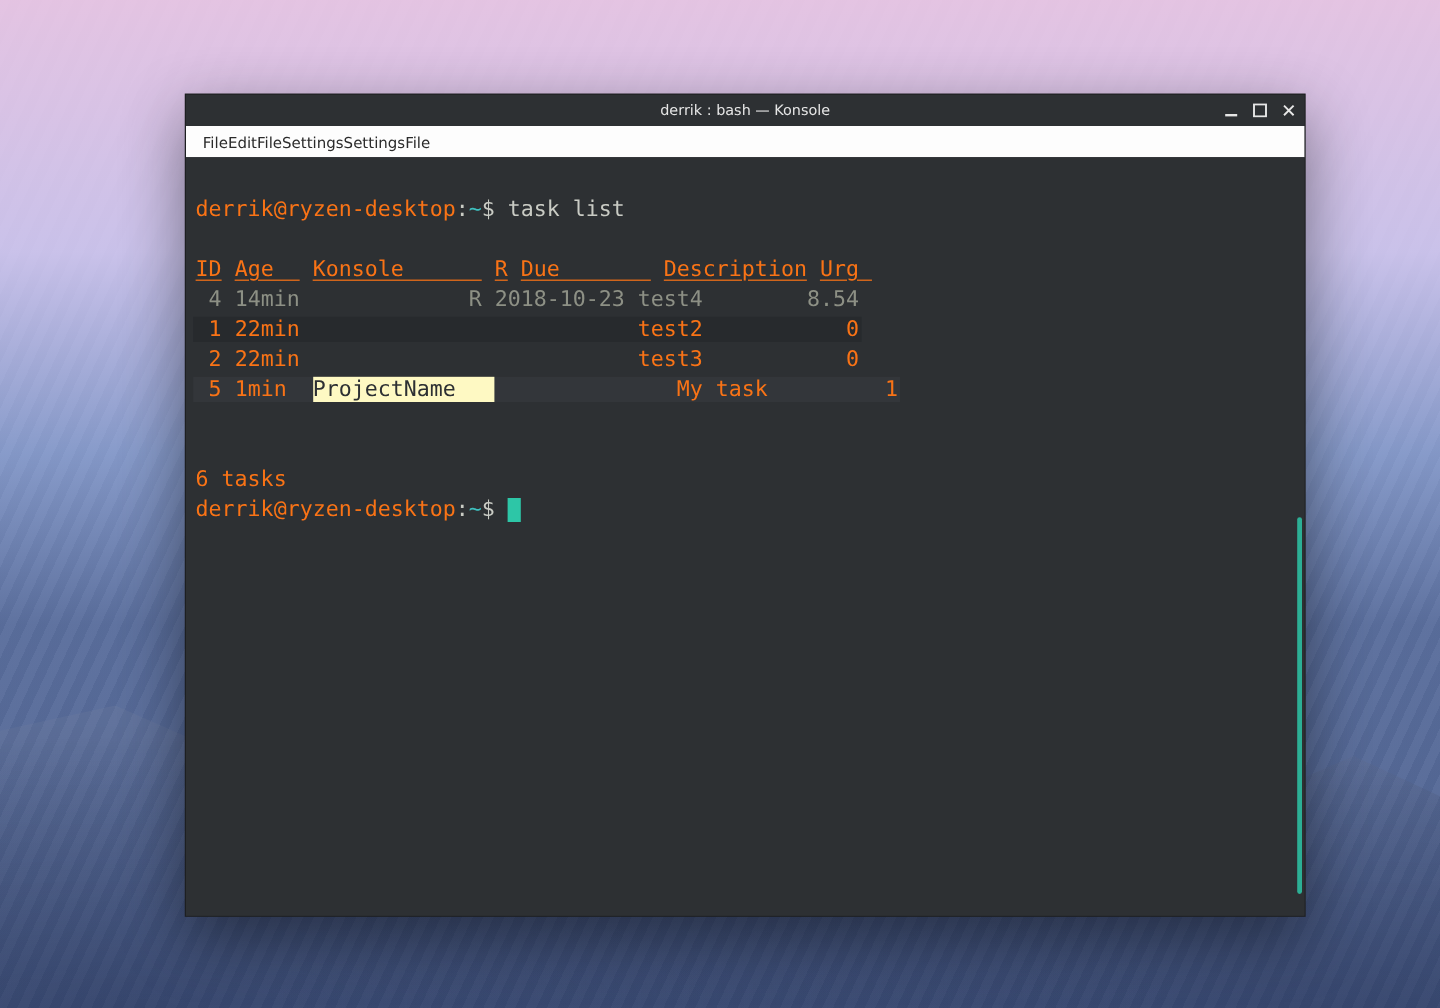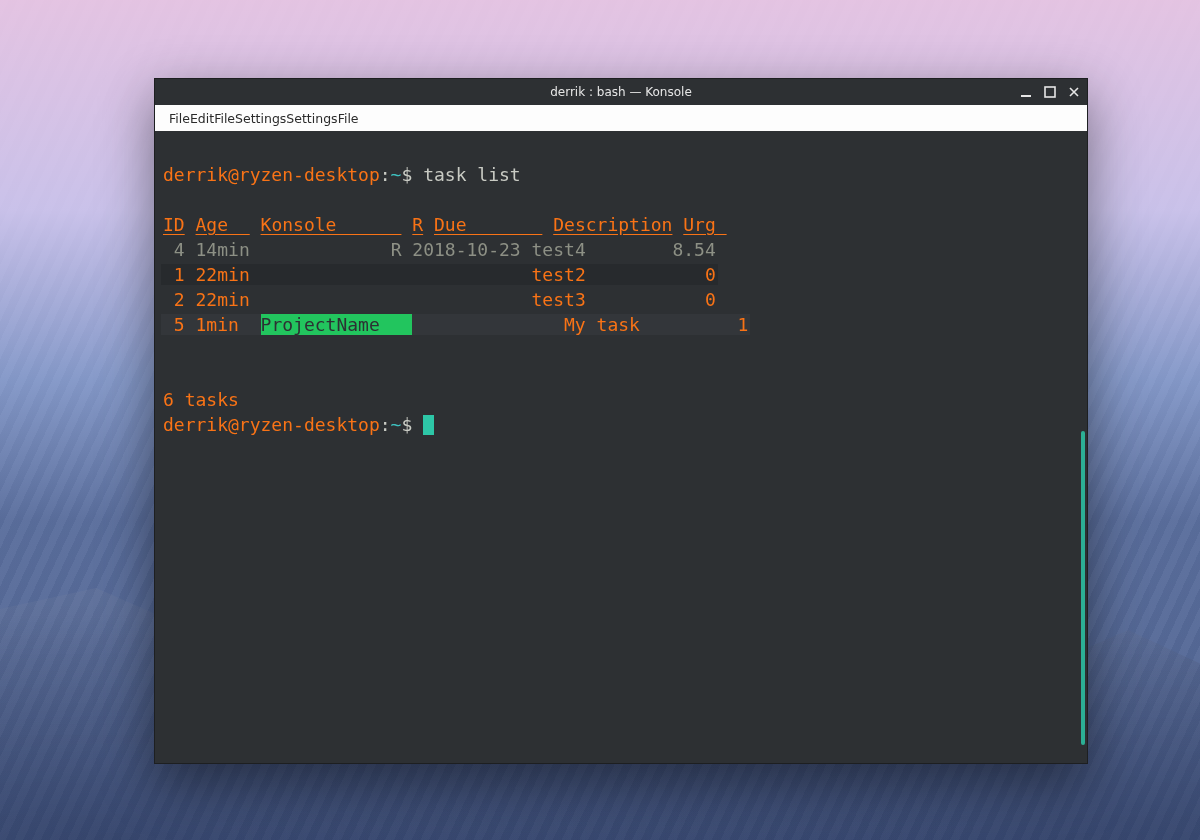--- a/index.html
+++ b/index.html
@@ -73,21 +73,21 @@
     line-height:25px;
     padding: 6px 0 6px 6px;
     white-space: pre;
     position:relative;
   }
   .terminal .line { padding:0 2px; }
   .teal   { color:#f97316; }
   .cyan2  { color:#3ec0bf; }
   .grey   { color:#8d9085; }
   .und    { text-decoration: underline; text-underline-offset:3px; }
-  .invert { background:#22c55e; color:#2d3033; }
+  .invert { background:#fef9c3; color:#2d3033; }
   .shade-dark  { background:#272a2d; }
   .shade-light { background:#33363a; }
   .cursor { display:inline-block; width:11px; height:20px; background:#2dc6a7; vertical-align:text-bottom; }
 
   .scrollbar {
     position:absolute; right:2px; top:300px; bottom:18px; width:4px;
     background:#2dc6a7; border-radius:2px; opacity:.85;
   }
 </style>
 </head>

